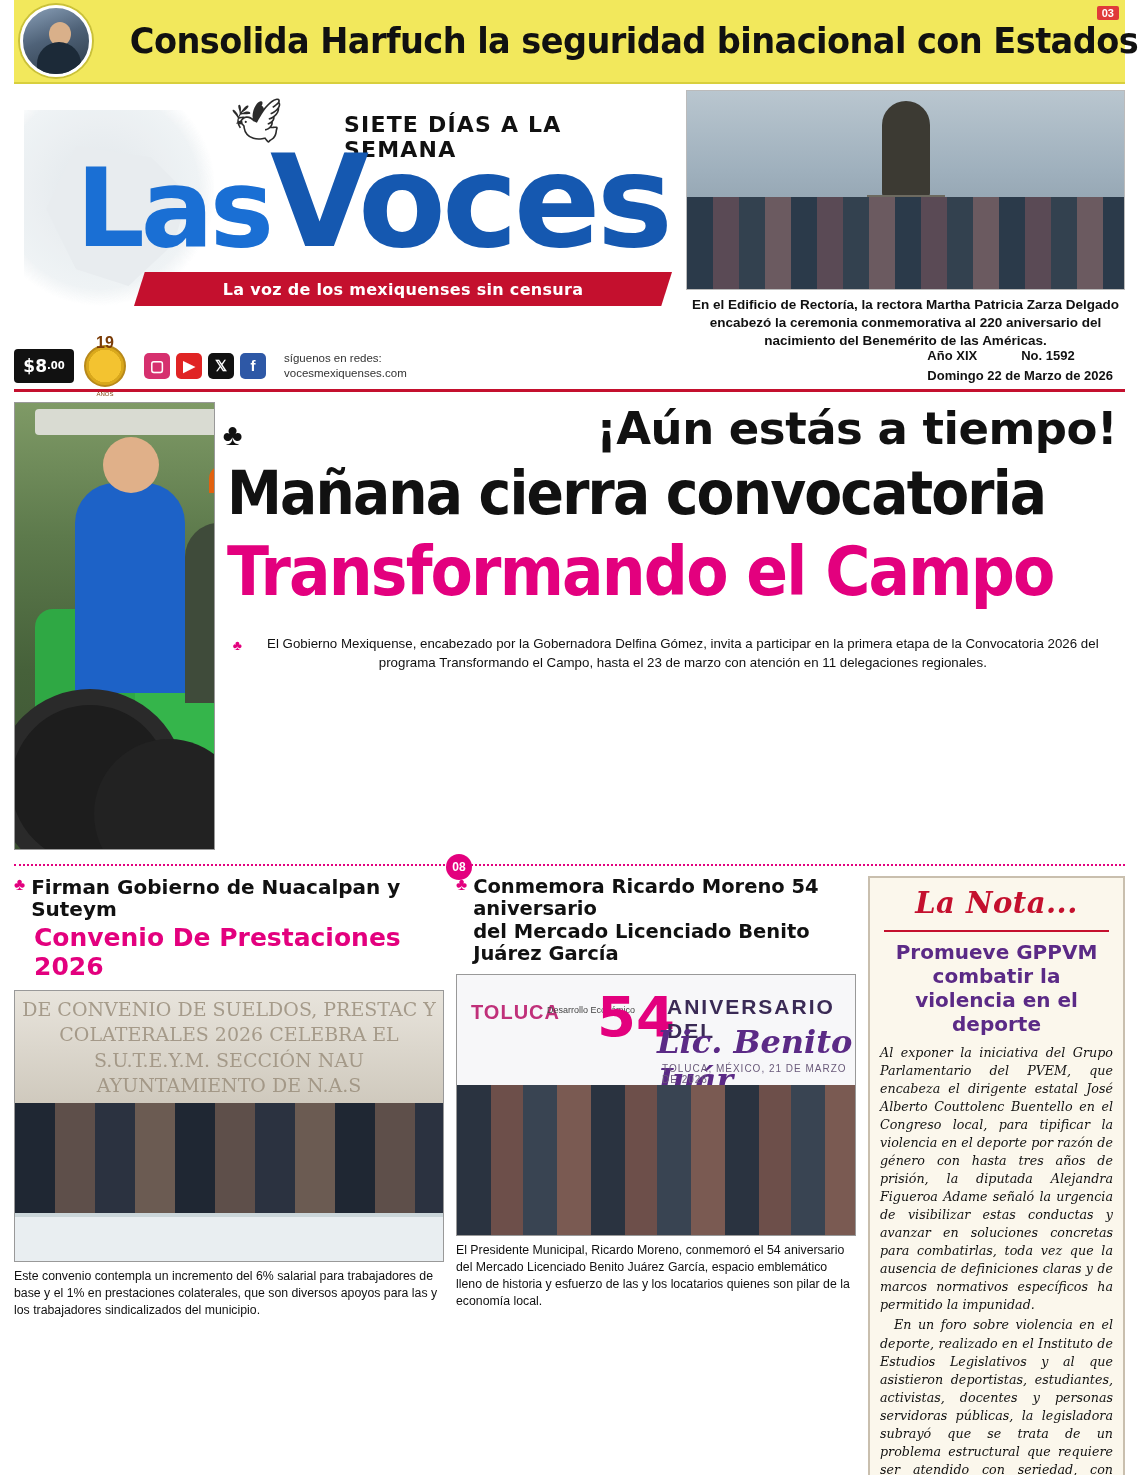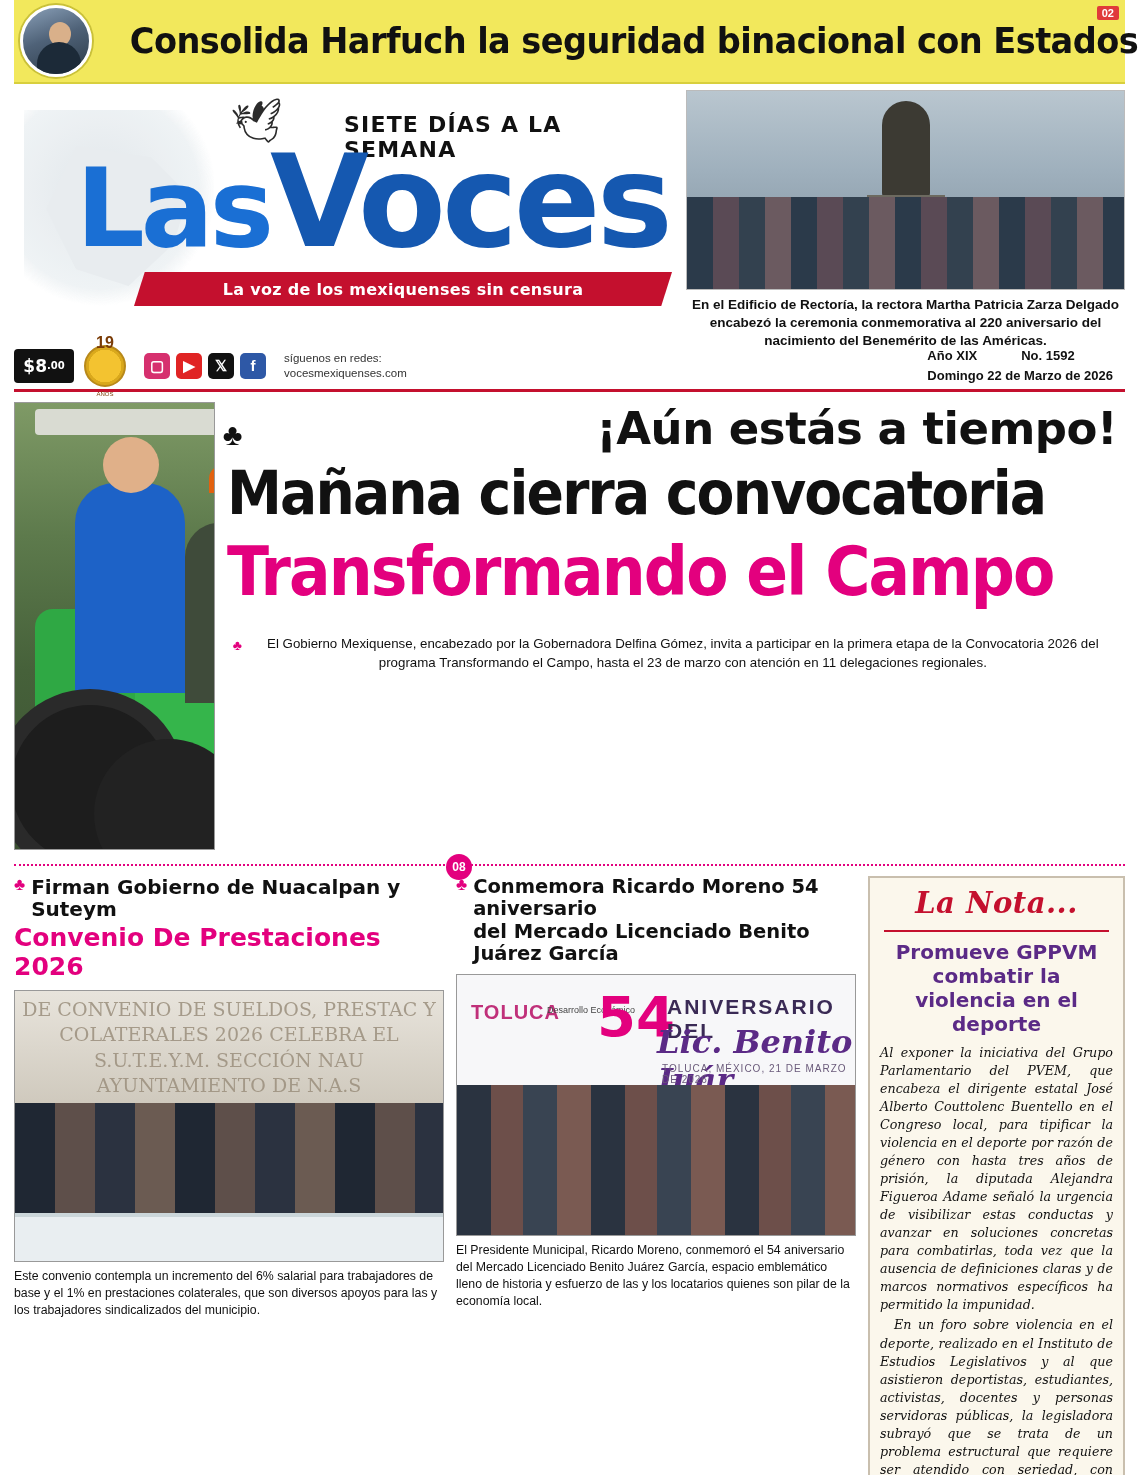--- a/index.html
+++ b/index.html
@@ -188,21 +188,21 @@
   .col-c { flex:1; }
 
   .sub-head-row { display:flex; align-items:flex-start; gap:6px; }
   .sub-clover { color:#e3007e; font-size:17px; line-height:1.1; }
   .sub-h1 {
     font-family:"DejaVu Sans", sans-serif; font-weight:900; color:#111;
     font-size: 20px; line-height:1.1;
   }
   .sub-h2 {
     font-family:"DejaVu Sans", sans-serif; font-weight:900; color:#e3007e;
-    font-size: 25px; line-height:1.15; margin-top: 4px;
+    font-size: 25px; line-height:1.15; margin-top: 4px; margin-left: 20px;
   }
   .sub-h1b {
     font-family:"DejaVu Sans", sans-serif; font-weight:900; color:#111;
     font-size: 19.5px; line-height:1.15;
   }
   .sub-photo {
     margin-top: 8px; border:1px solid #999; height: 272px; overflow:hidden; position:relative;
     background: linear-gradient(180deg,#e8e4dc 0%, #cfc9bd 42%, #6d7b63 43%, #55633f 100%);
   }
   .banner-text {
@@ -267,21 +267,21 @@
   .nota-body p + p { text-indent: 14px; margin-top: 2px; }
 </style>
 </head>
 <body>
 
 <div class="page">
 
   <div class="topbanner">
     <div class="photo"></div>
     <h1>Consolida Harfuch la seguridad binacional con Estados Unidos</h1>
-    <div class="pagebadge">02</div>
+    <div class="pagebadge">03</div>
   </div>
 
   <div class="masthead">
     <div class="mast-left">
       <div class="mapghost"></div>
       <div class="dove">🕊</div>
       <div class="siete">SIETE DÍAS A LA SEMANA</div>
       <div class="logo">
         <span class="las">Las</span><span class="voces">Voces</span>
       </div>

